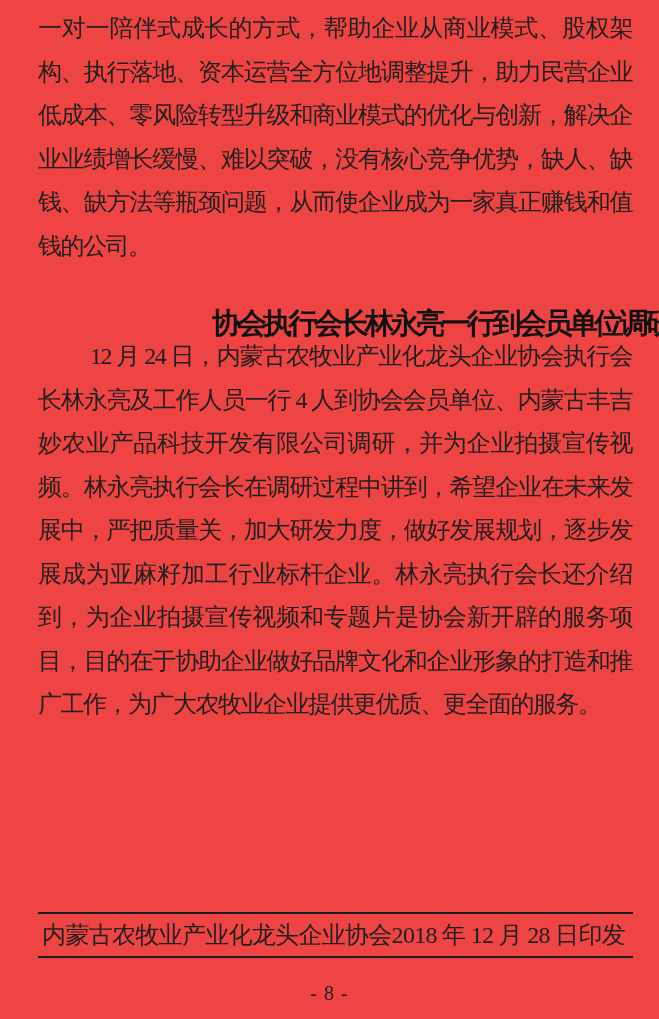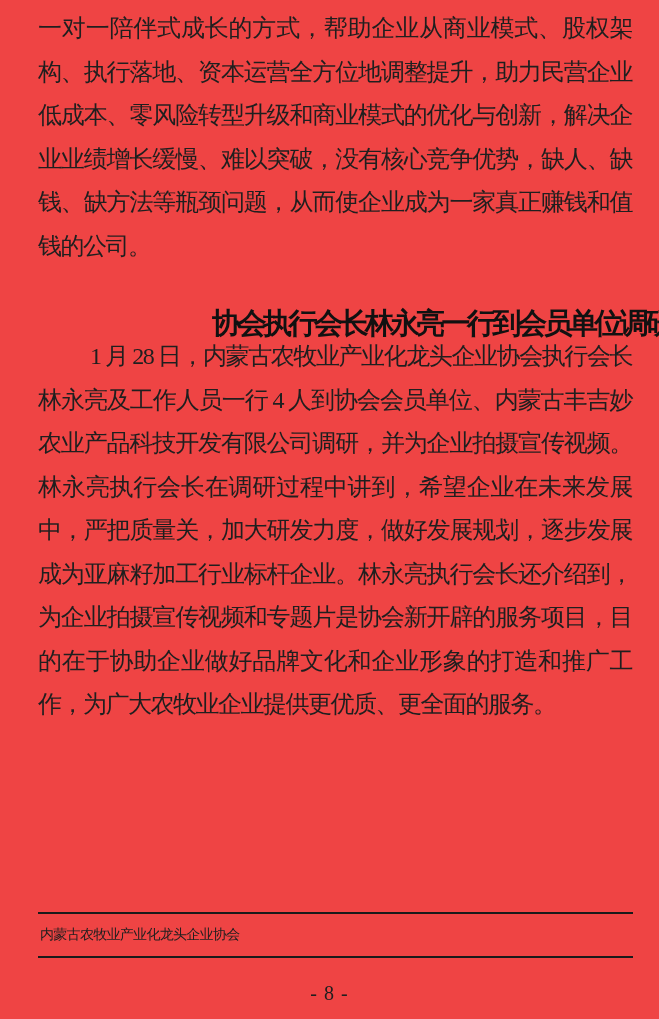--- a/index.html
+++ b/index.html
@@ -54,23 +54,23 @@
   }
   .footer {
     position: absolute;
     top: 912px;
     left: 38px;
     width: 595px;
     height: 42px;
     border-top: 2px solid #1a1a1a;
     border-bottom: 2px solid #1a1a1a;
     display: flex;
-    justify-content: space-between;
+    justify-content: flex-end;
     align-items: center;
-    font-size: 14px;
+    font-size: 24px;
     letter-spacing: -0.7px;
     color: #1f1f1f;
   }
   .footer .issuer {
     padding-left: 2px;
     white-space: nowrap;
   }
   .footer .print-date {
     padding-right: 8px;
     white-space: nowrap;
@@ -88,21 +88,22 @@
 </style>
 </head>
 <body>
 
 <div class="page">
 
   <p class="body-text para-continued">一对一陪伴式成长的方式，帮助企业从商业模式、股权架构、执行落地、资本运营全方位地调整提升，助力民营企业低成本、零风险转型升级和商业模式的优化与创新，解决企业业绩增长缓慢、难以突破，没有核心竞争优势，缺人、缺钱、缺方法等瓶颈问题，从而使企业成为一家真正赚钱和值钱的公司。</p>
 
   <h1 class="article-title">协会执行会长林永亮一行到会员单位调研</h1>
 
-  <p class="body-text para-body">1 月 28 日，内蒙古农牧业产业化龙头企业协会执行会长林永亮及工作人员一行 4 人到协会会员单位、内蒙古丰吉妙农业产品科技开发有限公司调研，并为企业拍摄宣传视频。林永亮执行会长在调研过程中讲到，希望企业在未来发展中，严把质量关，加大研发力度，做好发展规划，逐步发展成为亚麻籽加工行业标杆企业。林永亮执行会长还介绍到，为企业拍摄宣传视频和专题片是协会新开辟的服务项目，目的在于协助企业做好品牌文化和企业形象的打造和推广工作，为广大农牧业企业提供更优质、更全面的服务。</p>
+  <p class="body-text para-body">12 月 24 日，内蒙古农牧业产业化龙头企业协会执行会长林永亮及工作人员一行 4 人到协会会员单位、内蒙古丰吉妙农业产品科技开发有限公司调研，并为企业拍摄宣传视频。林永亮执行会长在调研过程中讲到，希望企业在未来发展中，严把质量关，加大研发力度，做好发展规划，逐步发展成为亚麻籽加工行业标杆企业。林永亮执行会长还介绍到，为企业拍摄宣传视频和专题片是协会新开辟的服务项目，目的在于协助企业做好品牌文化和企业形象的打造和推广工作，为广大农牧业企业提供更优质、更全面的服务。</p>
 
   <div class="footer">
     <span class="issuer">内蒙古农牧业产业化龙头企业协会</span>
+    <span class="print-date">2018 年 12 月 28 日印发</span>
   </div>
 
   <div class="page-number">- 8 -</div>
 
 </div>
 
 </body></html>

